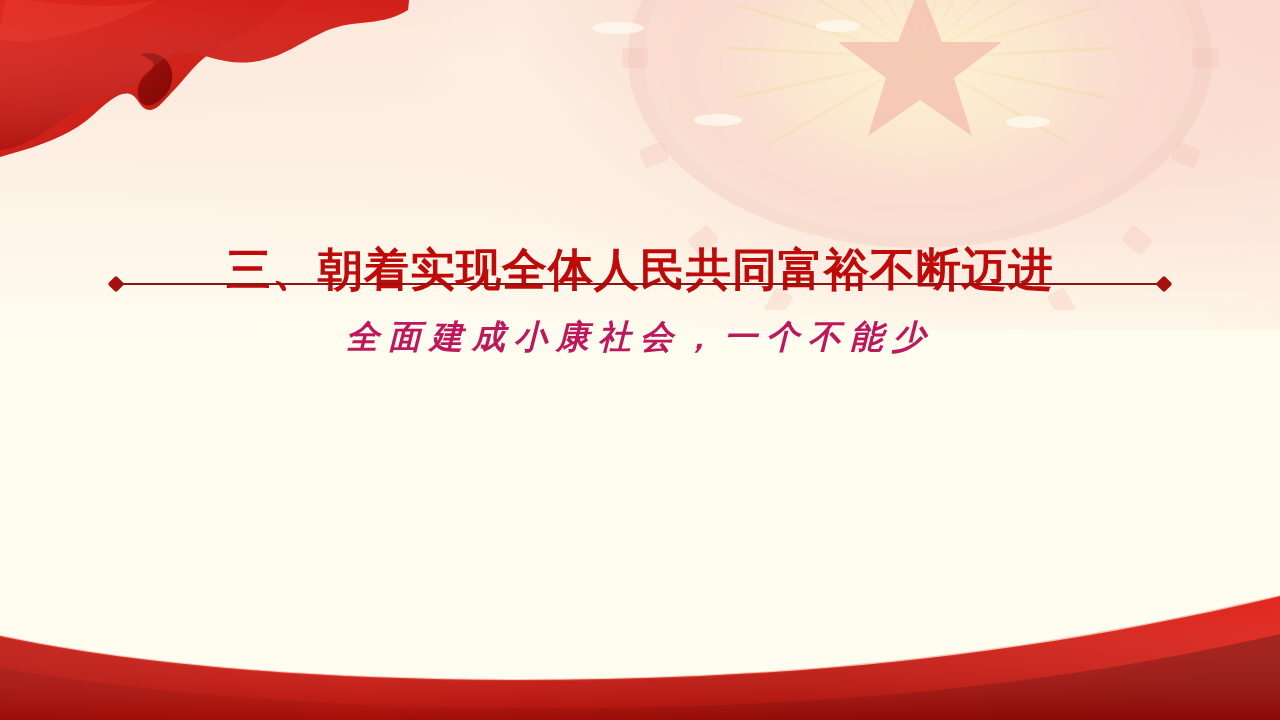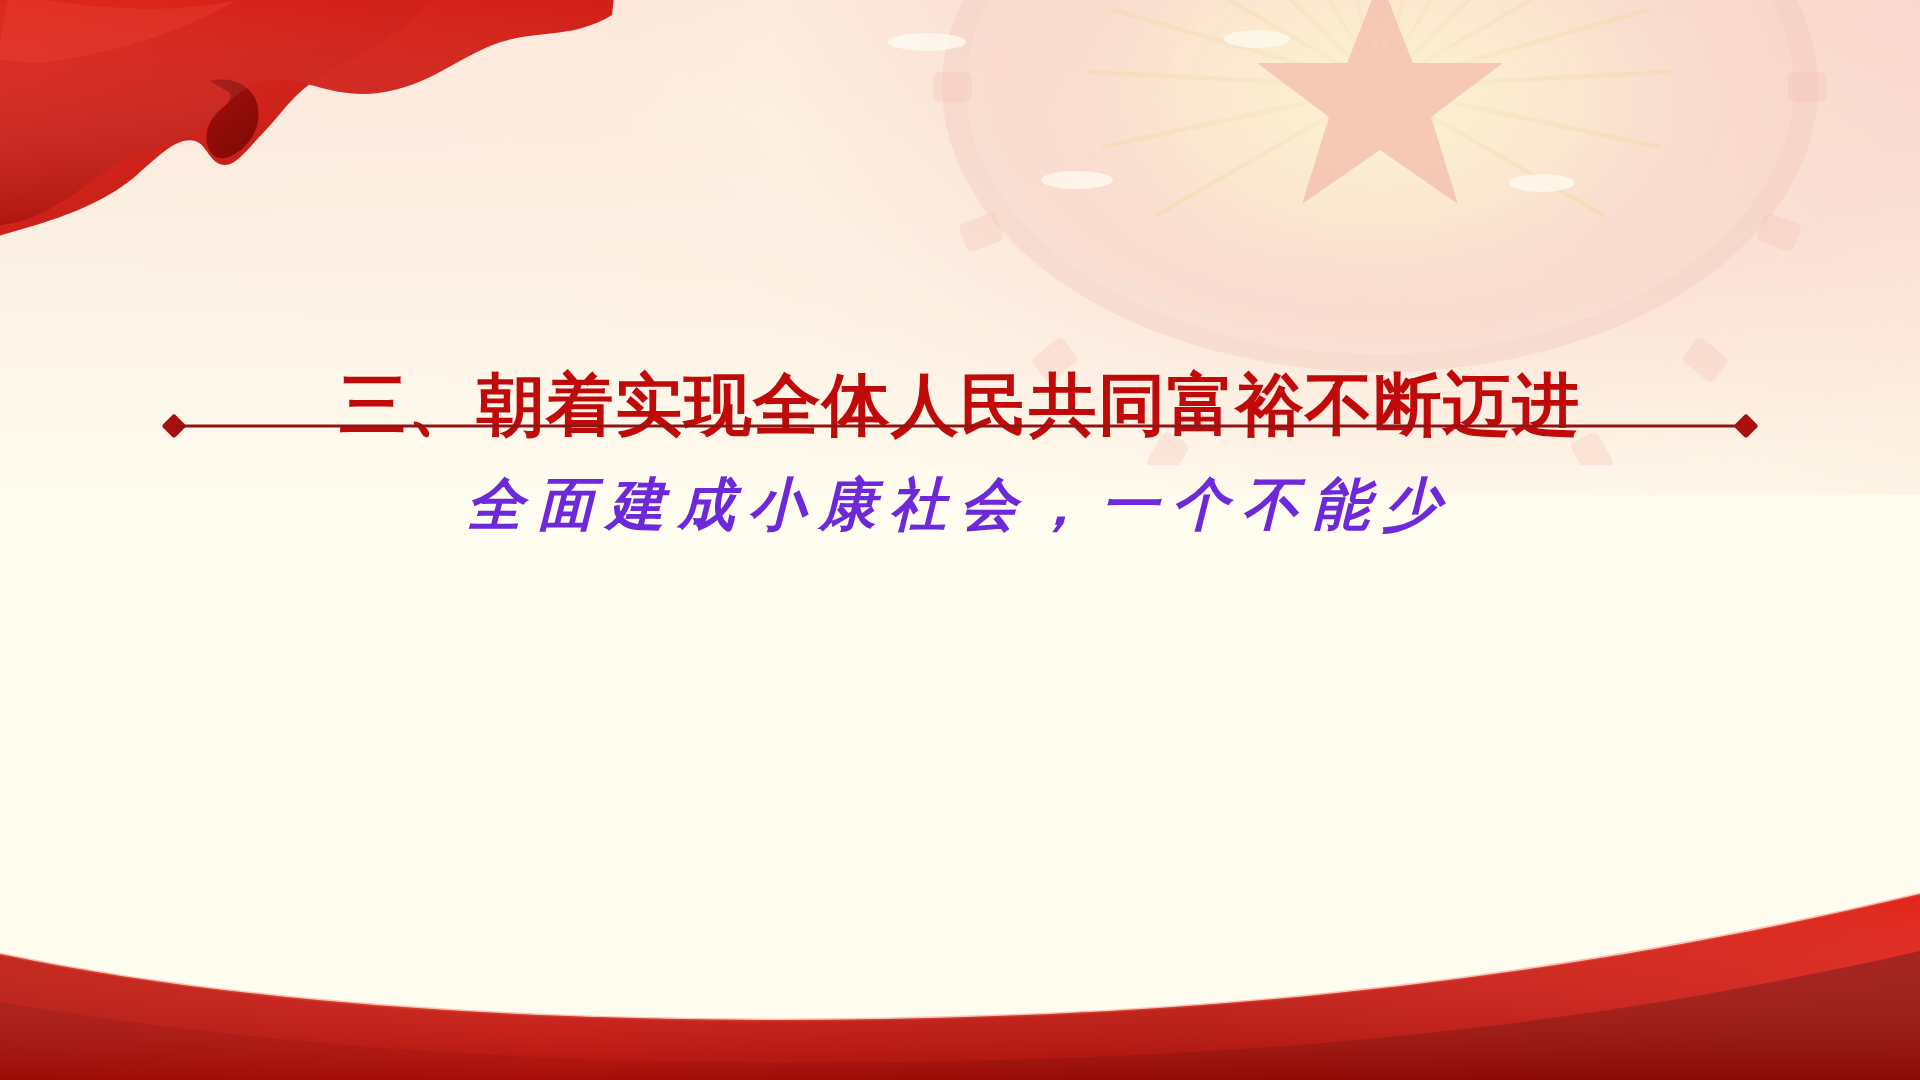--- a/index.html
+++ b/index.html
@@ -103,24 +103,24 @@
   .divider-dot.left { left: 0px; }
   .divider-dot.right { right: 0px; }
 
   .body-line {
     position: absolute;
     width: 1280px;
     text-align: center;
     font-family: "Liberation Serif", serif;
     font-weight: bold;
     font-style: italic;
-    font-size: 38px;
+    font-size: 33px;
     line-height: 50px;
     letter-spacing: 9px;
-    color: #6d28d9;
+    color: #be185d;
     white-space: nowrap;
   }
   .body-line.l1 { left: 0; top: 312px; }
   .body-line.l2 { left: 0; top: 380px; }
 </style>
 </head>
 <body>
 
 <div id="slide">
 

